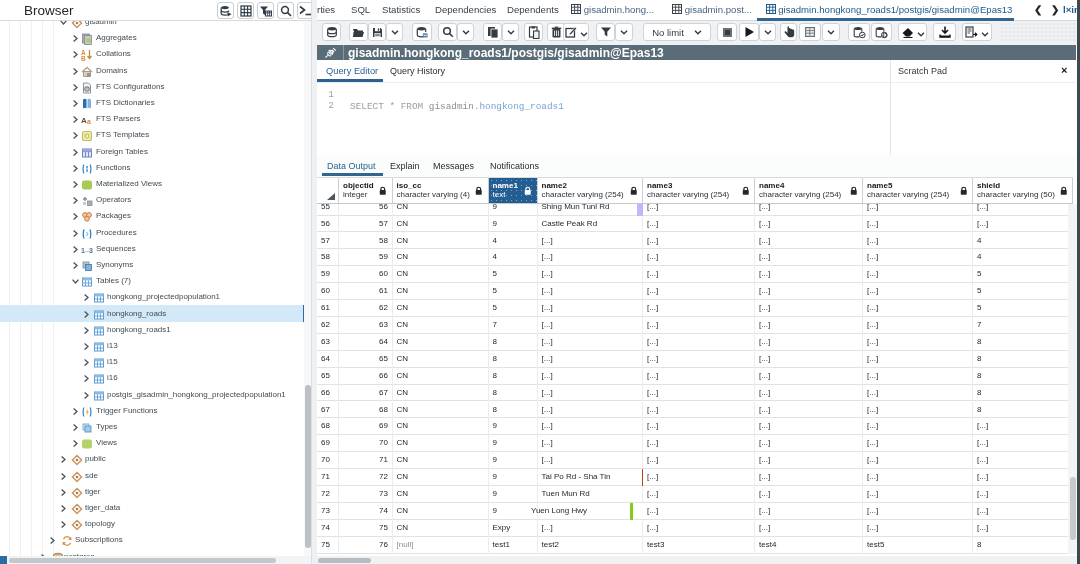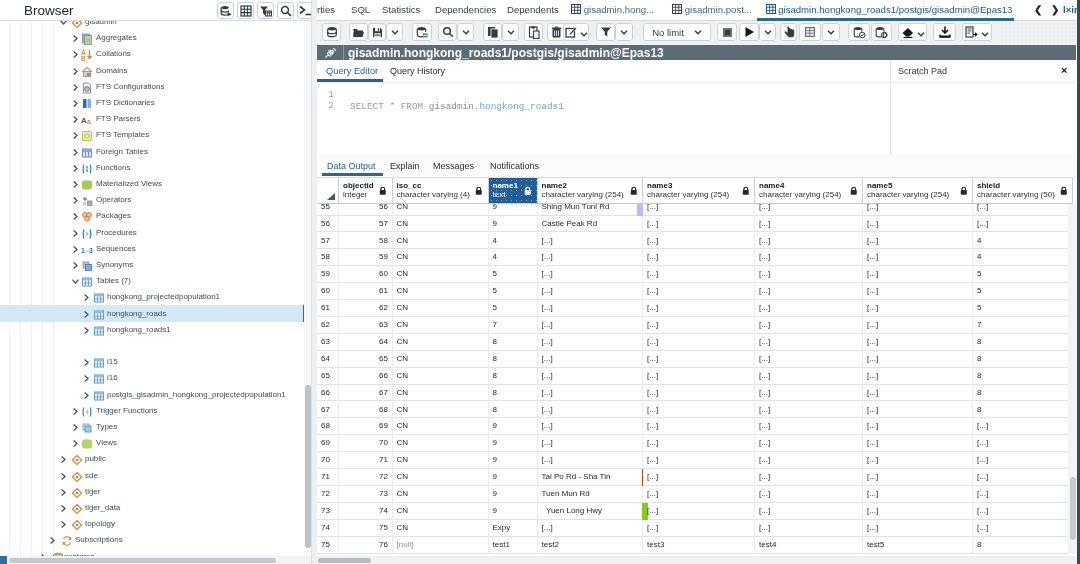--- a/index.html
+++ b/index.html
@@ -310,20 +310,35 @@
           </svg>
         </span>
         <span class="abs" style="left:93px;top:2px;">
           <svg width="12" height="12" viewBox="0 0 12 12">
             <rect x="1.5" y="2" width="9" height="8" fill="#ffffff" stroke="#5e9ad0" stroke-width="1"></rect>
             <rect x="1.5" y="2" width="9" height="2.4" fill="#8bbce2"></rect>
             <path d="M1.5 7 h9 M4.5 4.4 v5.6 M7.5 4.4 v5.6" stroke="#5e9ad0" stroke-width="0.9"></path>
           </svg>
         </span>
         <span class="tlabel" style="left:107px;">hongkong_roads1</span>
+      </div>
+<div class="trow" style="left:0;top:337.0px;width:311px;">
+        <span class="abs" style="left:82px;top:3px;">
+          <svg width="8" height="9" viewBox="0 0 8 9">
+            <path d="M2.6 1.5 L6 4.5 L2.6 7.5" fill="none" stroke="#4a525a" stroke-width="1.3"></path>
+          </svg>
+        </span>
+        <span class="abs" style="left:93px;top:2px;">
+          <svg width="12" height="12" viewBox="0 0 12 12">
+            <rect x="1.5" y="2" width="9" height="8" fill="#ffffff" stroke="#5e9ad0" stroke-width="1"></rect>
+            <rect x="1.5" y="2" width="9" height="2.4" fill="#8bbce2"></rect>
+            <path d="M1.5 7 h9 M4.5 4.4 v5.6 M7.5 4.4 v5.6" stroke="#5e9ad0" stroke-width="0.9"></path>
+          </svg>
+        </span>
+        <span class="tlabel" style="left:107px;">i13</span>
       </div>
 <div class="trow" style="left:0;top:353.2px;width:311px;">
         <span class="abs" style="left:82px;top:3px;">
           <svg width="8" height="9" viewBox="0 0 8 9">
             <path d="M2.6 1.5 L6 4.5 L2.6 7.5" fill="none" stroke="#4a525a" stroke-width="1.3"></path>
           </svg>
         </span>
         <span class="abs" style="left:93px;top:2px;">
           <svg width="12" height="12" viewBox="0 0 12 12">
             <rect x="1.5" y="2" width="9" height="8" fill="#ffffff" stroke="#5e9ad0" stroke-width="1"></rect>
@@ -1041,21 +1056,21 @@
 <div class="gcell" style="left:326px;width:112px;height:16.9px;text-align:left;padding-left:4px;border-right:1px solid #eaedef;color:#23292e;">[...]</div>
 <div class="gcell" style="left:438px;width:108px;height:16.9px;text-align:left;padding-left:4px;border-right:1px solid #eaedef;color:#23292e;">[...]</div>
 <div class="gcell" style="left:546px;width:110px;height:16.9px;text-align:left;padding-left:4px;border-right:1px solid #eaedef;color:#23292e;">[...]</div>
 <div class="gcell" style="left:656px;width:95px;height:16.9px;text-align:left;padding-left:4px;color:#23292e;">[...]</div>
 </div>
 <div class="abs" style="left:0;top:299.4px;width:751px;height:16.9px;border-bottom:1px solid #e0e3e6;">
 <div class="gcell" style="left:0px;width:22px;height:16.9px;text-align:left;padding-left:4px;border-right:1px solid #eaedef;color:#23292e;">73</div>
 <div class="gcell" style="left:22px;width:53.5px;height:16.9px;text-align:right;padding-right:3.5px;border-right:1px solid #eaedef;color:#23292e;">74</div>
 <div class="gcell" style="left:75.5px;width:96.0px;height:16.9px;text-align:left;padding-left:4px;border-right:1px solid #eaedef;color:#23292e;">CN</div>
 <div class="gcell" style="left:171.5px;width:49.0px;height:16.9px;text-align:left;padding-left:4px;border-right:1px solid #eaedef;color:#23292e;">9</div>
-<div class="gcell" style="left:225px;width:105.5px;height:16.9px;text-align:left;padding-left:4px;border-right:6px solid #84cc16;color:#23292e;">Yuen Long Hwy</div>
+<div class="gcell" style="left:210px;width:105.5px;height:16.9px;text-align:left;padding-left:4px;border-right:3px solid #84cc16;color:#23292e;">Yuen Long Hwy</div>
 <div class="gcell" style="left:326px;width:112px;height:16.9px;text-align:left;padding-left:4px;border-right:1px solid #eaedef;color:#23292e;">[...]</div>
 <div class="gcell" style="left:438px;width:108px;height:16.9px;text-align:left;padding-left:4px;border-right:1px solid #eaedef;color:#23292e;">[...]</div>
 <div class="gcell" style="left:546px;width:110px;height:16.9px;text-align:left;padding-left:4px;border-right:1px solid #eaedef;color:#23292e;">[...]</div>
 <div class="gcell" style="left:656px;width:95px;height:16.9px;text-align:left;padding-left:4px;color:#23292e;">[...]</div>
 </div>
 <div class="abs" style="left:0;top:316.3px;width:751px;height:16.9px;border-bottom:1px solid #e0e3e6;">
 <div class="gcell" style="left:0px;width:22px;height:16.9px;text-align:left;padding-left:4px;border-right:1px solid #eaedef;color:#23292e;">74</div>
 <div class="gcell" style="left:22px;width:53.5px;height:16.9px;text-align:right;padding-right:3.5px;border-right:1px solid #eaedef;color:#23292e;">75</div>
 <div class="gcell" style="left:75.5px;width:96.0px;height:16.9px;text-align:left;padding-left:4px;border-right:1px solid #eaedef;color:#23292e;">CN</div>
 <div class="gcell" style="left:171.5px;width:49.0px;height:16.9px;text-align:left;padding-left:4px;border-right:1px solid #eaedef;color:#23292e;">Expy</div>

